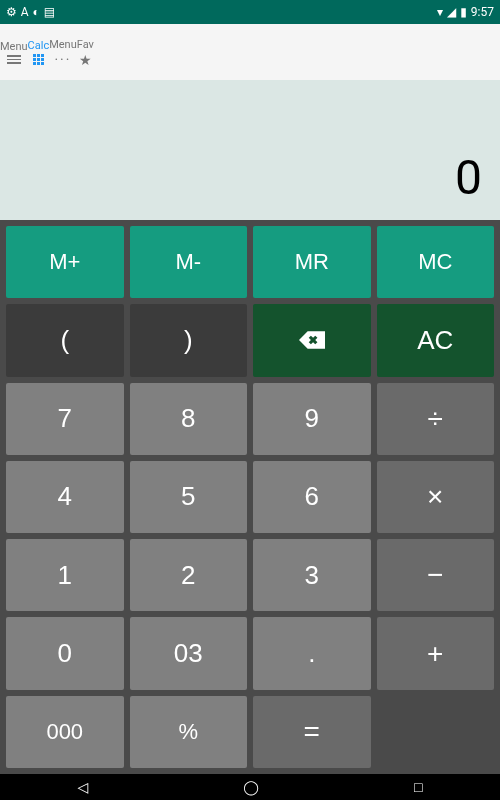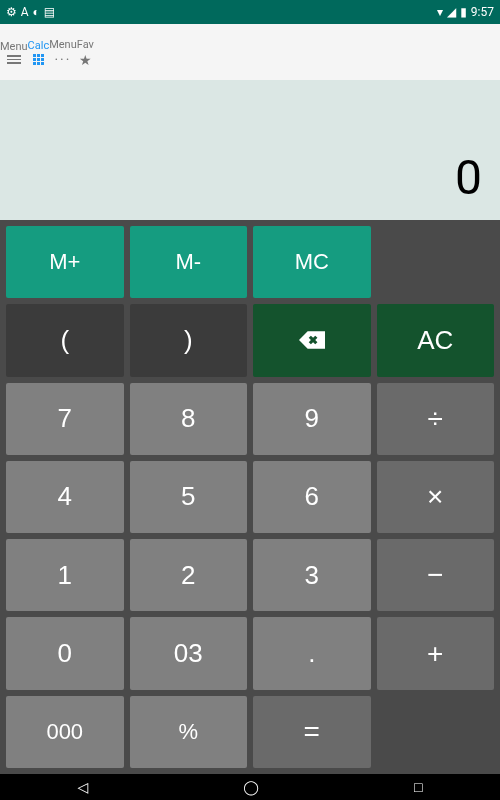--- a/index.html
+++ b/index.html
@@ -158,20 +158,21 @@
     <span class="tab-icon">★</span>
   </div>
 </div>
 
 <div class="display">0</div>
 
 <div class="keypad">
   <div class="row">
     <button class="btn mem">M+</button>
     <button class="btn mem">M-</button>
+    <button class="btn mem">MR</button>
     <button class="btn mem">MC</button>
   </div>
   <div class="row">
     <button class="btn dark">(</button>
     <button class="btn dark">)</button>
     <button class="btn red">
       <svg class="backspace-svg" viewBox="0 0 24 16">
           <path fill="#fff" d="M8 0 L24 0 L24 16 L8 16 L0 8 Z M11 4 L13 6 L15 4 L17 6 L15 8 L17 10 L15 12 L13 10 L11 12 L9 10 L11 8 L9 6 Z" fill-rule="evenodd"></path>
         </svg>
     </button>

